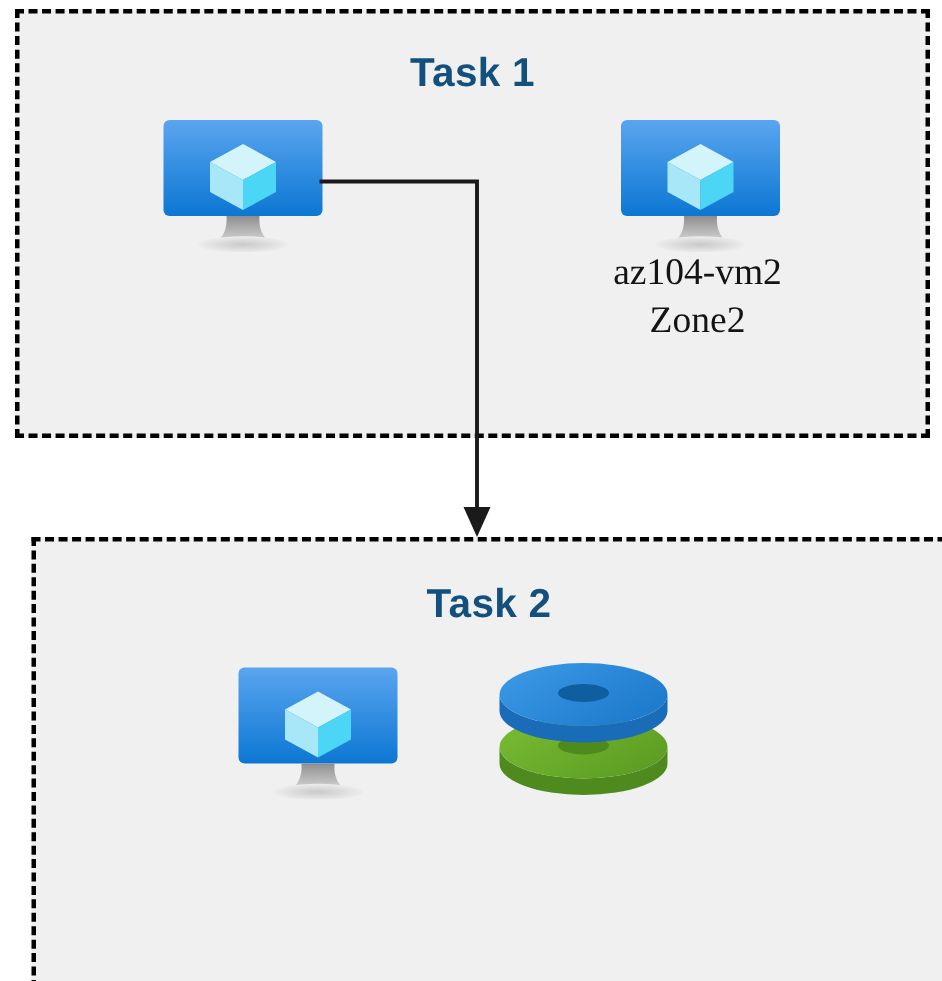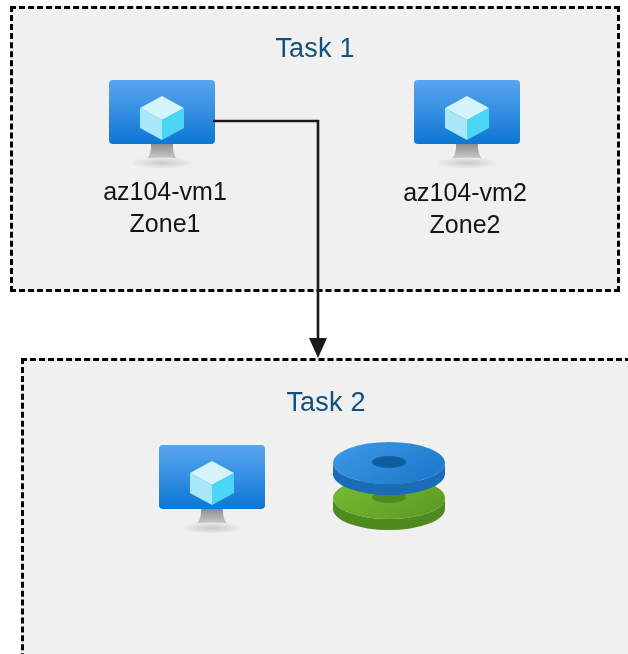--- a/index.html
+++ b/index.html
@@ -46,36 +46,37 @@
   .task-title {
     position: absolute;
     width: 100%;
     left: 0;
     text-align: center;
     color: #14507D;
     font-size: 27px;
     line-height: 30px;
     letter-spacing: 0.2px;
     white-space: nowrap;
+    font-weight: bold;
   }
   #task1-title { top: 24px; }
   #task2-title { top: 26px; }
 
   
   .node-label {
     position: absolute;
     text-align: center;
     color: #141414;
     font-size: 25px;
     line-height: 32px;
     white-space: pre;
   }
 
   #vm1-label { left: 45px;  top: 175px; width: 240px; }
-  #vm2-label { left: 345px; top: 176px; width: 240px; }
+  #vm2-label { left: 345px; top: 166px; width: 240px; font-family: Liberation Serif, serif; }
   #task2-caption {
     left: 104px;
     top: 552px;
     width: 420px;
     text-align: center;
     font-size: 27px;
     line-height: 34px;
     color: #141414;
     position: absolute;
     white-space: nowrap;
@@ -128,22 +129,20 @@
       <rect x="2" y="2" width="106" height="64" rx="4" fill="url(#scr1)"></rect>
       <path d="M44 66 q1 14 -10 19 h42 q-11 -5 -10 -19 z" fill="url(#stand1)"></path>
       <ellipse cx="55" cy="85" rx="30" ry="5.5" fill="url(#base1)"></ellipse>
       <g>
         <polygon points="55,18 77,30 55,42 33,30" fill="#D4F4FC"></polygon>
         <polygon points="33,30 55,42 55,62 33,50" fill="#A8E7F7"></polygon>
         <polygon points="77,30 55,42 55,62 77,50" fill="#4CD6F5"></polygon>
       </g>
     </svg>
   </div>
-  <div class="node-label" id="vm1-label">az104-vm1
-Zone1</div>
 
   <div class="icon" id="vm2-icon">
     <svg viewBox="0 0 110 90" width="110" height="90" xmlns="http://www.w3.org/2000/svg">
       <defs>
         <linearGradient id="scr2" x1="0" y1="0" x2="0" y2="1">
           <stop offset="0" stop-color="#5AA5EF"></stop>
           <stop offset="1" stop-color="#0C77D3"></stop>
         </linearGradient>
         <linearGradient id="stand2" x1="0" y1="0" x2="0" y2="1">
           <stop offset="0" stop-color="#8E8E8E"></stop>

